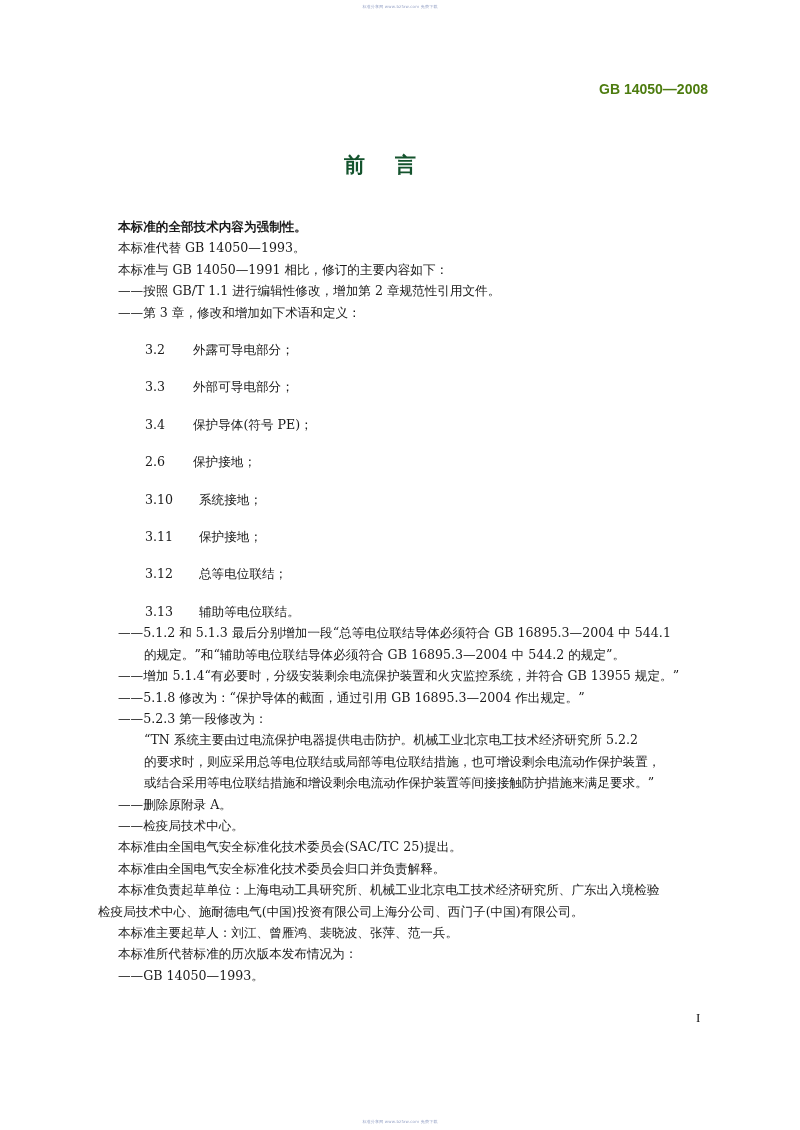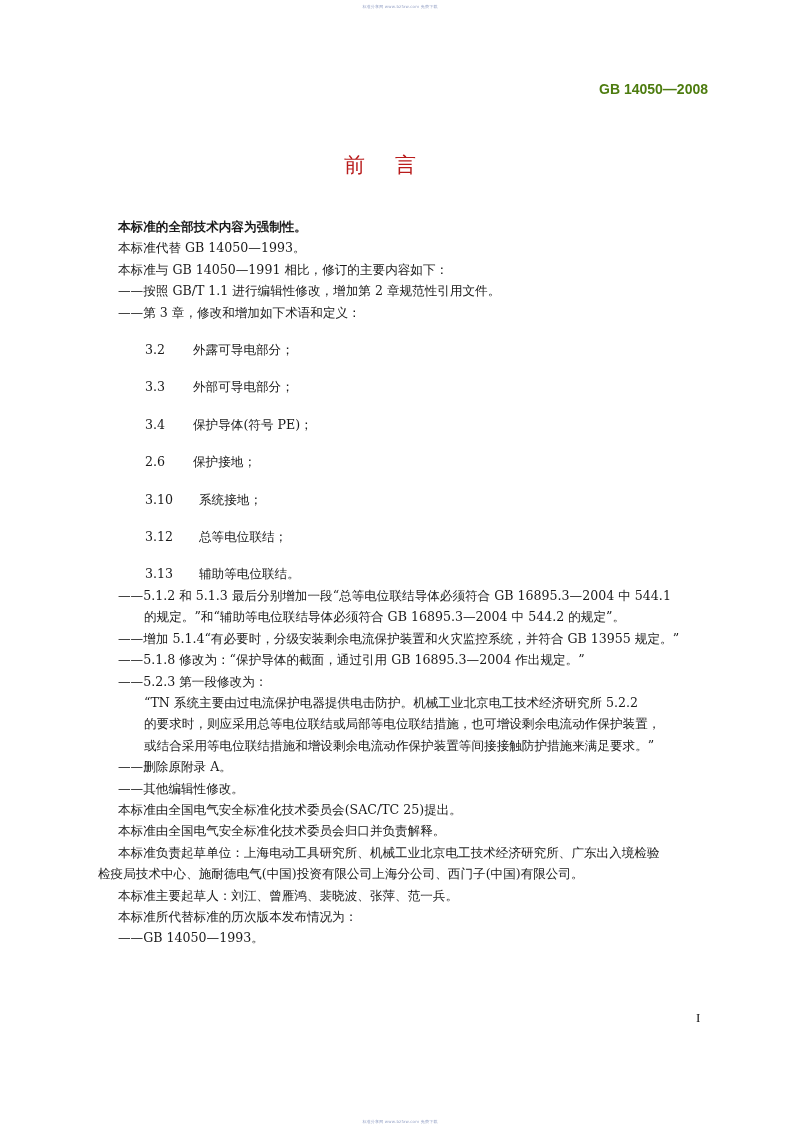--- a/index.html
+++ b/index.html
@@ -12,22 +12,22 @@
     font-family: "DejaVu Sans", sans-serif; font-size: 4px; color: #9aa6c8; letter-spacing: 0.2px;
   }
   .wm-top { top: 4px; }
   .wm-bottom { top: 1119px; }
   .std-code {
     position: absolute; top: 81px; right: 92px;
     font-family: "Liberation Sans", sans-serif; font-weight: bold; font-size: 14px; color: #4d7c0f;
   }
   .page-title {
     position: absolute; top: 151px; left: 0; width: 760px; text-align: center;
-    font-family: "DejaVu Sans", sans-serif; font-weight: normal; font-size: 21px; letter-spacing: 30px;
-    color: #b91c1c; text-indent: 30px;
+    font-family: "DejaVu Sans", sans-serif; font-weight: bold; font-size: 21px; letter-spacing: 30px;
+    color: #14532d; text-indent: 30px;
   }
   .body {
     position: absolute; top: 216px; left: 98px; width: 612px;
     font-size: 12.6px; line-height: 21.4px;
   }
   .p { margin: 0; white-space: nowrap; }
   .p.indent { padding-left: 20px; }
   .p.bold { font-family: "DejaVu Sans", sans-serif; font-weight: bold; }
   .p.def { padding-left: 47px; margin-top: 16px; }
   .p.cont { padding-left: 46px; }
@@ -52,33 +52,34 @@
   <p class="p indent">本标准代替 GB 14050—1993。</p>
   <p class="p indent">本标准与 GB 14050—1991 相比，修订的主要内容如下：</p>
   <p class="p indent">——按照 GB/T 1.1 进行编辑性修改，增加第 2 章规范性引用文件。</p>
   <p class="p indent">——第 3 章，修改和增加如下术语和定义：</p>
 
   <p class="p def"><span class="num">3.2</span><span>外露可导电部分；</span></p>
   <p class="p def"><span class="num">3.3</span><span>外部可导电部分；</span></p>
   <p class="p def"><span class="num">3.4</span><span>保护导体(符号 PE)；</span></p>
   <p class="p def"><span class="num">2.6</span><span>保护接地；</span></p>
   <p class="p def"><span class="num wide">3.10</span><span>系统接地；</span></p>
+  <p class="p def"><span class="num wide">3.11</span><span>保护接地；</span></p>
   <p class="p def"><span class="num wide">3.12</span><span>总等电位联结；</span></p>
   <p class="p def"><span class="num wide">3.13</span><span>辅助等电位联结。</span></p>
 
   <p class="p indent">——5.1.2 和 5.1.3 最后分别增加一段“总等电位联结导体必须符合 GB 16895.3—2004 中 544.1</p>
   <p class="p cont">的规定。”和“辅助等电位联结导体必须符合 GB 16895.3—2004 中 544.2 的规定”。</p>
   <p class="p indent">——增加 5.1.4“有必要时，分级安装剩余电流保护装置和火灾监控系统，并符合 GB 13955 规定。”</p>
   <p class="p indent">——5.1.8 修改为：“保护导体的截面，通过引用 GB 16895.3—2004 作出规定。”</p>
   <p class="p indent">——5.2.3 第一段修改为：</p>
   <p class="p cont">“TN 系统主要由过电流保护电器提供电击防护。机械工业北京电工技术经济研究所 5.2.2</p>
   <p class="p cont">的要求时，则应采用总等电位联结或局部等电位联结措施，也可增设剩余电流动作保护装置，</p>
   <p class="p cont">或结合采用等电位联结措施和增设剩余电流动作保护装置等间接接触防护措施来满足要求。”</p>
   <p class="p indent">——删除原附录 A。</p>
-  <p class="p indent">——其他编辑性修改。</p>
+  <p class="p indent">——检疫局技术中心。</p>
   <p class="p indent">本标准由全国电气安全标准化技术委员会(SAC/TC 25)提出。</p>
   <p class="p indent">本标准由全国电气安全标准化技术委员会归口并负责解释。</p>
   <p class="p indent">本标准负责起草单位：上海电动工具研究所、机械工业北京电工技术经济研究所、广东出入境检验</p>
   <p class="p">检疫局技术中心、施耐德电气(中国)投资有限公司上海分公司、西门子(中国)有限公司。</p>
   <p class="p indent">本标准主要起草人：刘江、曾雁鸿、裴晓波、张萍、范一兵。</p>
   <p class="p indent">本标准所代替标准的历次版本发布情况为：</p>
   <p class="p indent">——GB 14050—1993。</p>
 </div>
 
 <div class="page-num">I</div>

